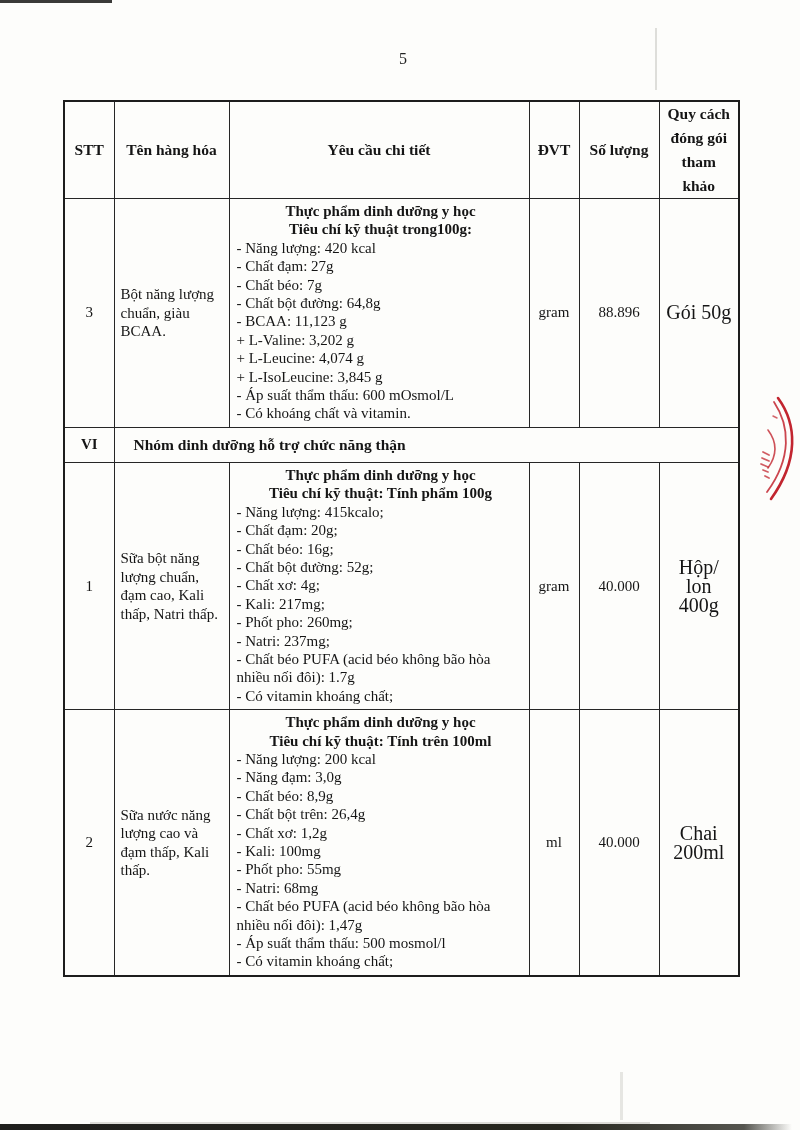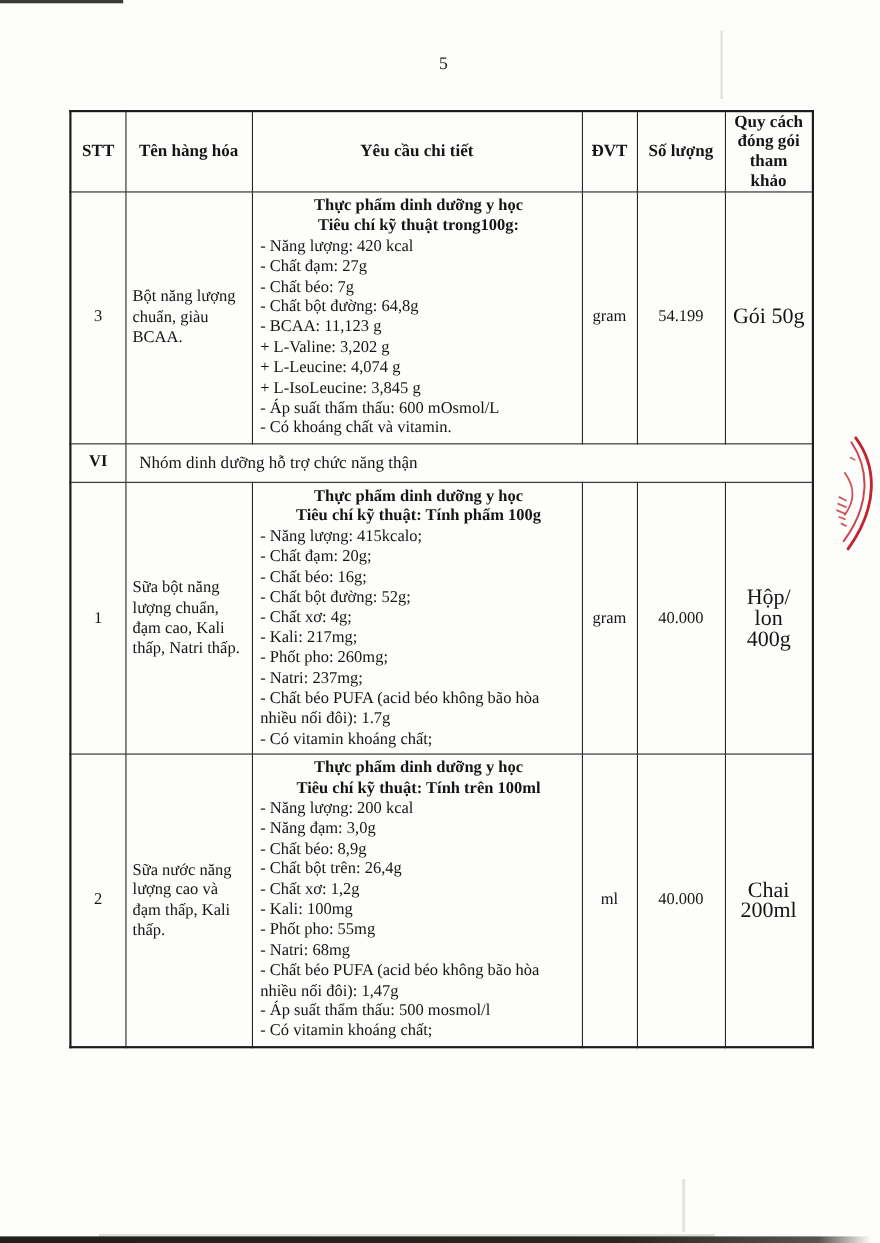--- a/index.html
+++ b/index.html
@@ -16,21 +16,21 @@
   table.goods{
     position:absolute;left:63px;top:100px;width:675px;
     border-collapse:collapse;table-layout:fixed;
     border:2px solid #1d1d1d;
   }
   table.goods th, table.goods td{
     border:1px solid #262626;
   }
   table.goods th{
     font-weight:bold;font-size:15.5px;height:69px;
-    text-align:center;vertical-align:middle;padding:0 2px;line-height:18px;
+    text-align:center;vertical-align:middle;padding:0 2px;line-height:24px;
   }
   th.wrap{white-space:pre-line;}
   td.stt{ text-align:center;vertical-align:middle;font-size:15px; }
   td.name{
     padding:3px 5px 3px 6px;vertical-align:middle;
     font-size:15px;line-height:18.5px;
   }
   td.details{
     padding:3px 4px 4px 7px;vertical-align:top;
     font-size:15px;line-height:18.4px;
@@ -42,22 +42,22 @@
   }
   td.pack{
     text-align:center;vertical-align:middle;font-size:20px;
     white-space:pre-line;line-height:19px;padding:0 6px;
   }
   td.sec-num{
     text-align:center;vertical-align:middle;font-weight:bold;
     font-size:15px;height:32px;
   }
   td.sec-title{
-    vertical-align:middle;font-weight:normal;font-size:15.5px;
-    padding-left:12px;height:32px;margin-left:30px;
+    vertical-align:middle;font-weight:bold;font-size:15.5px;
+    padding-left:19px;height:32px;margin-left:30px;
   }
   
   .corner-bar{
     position:absolute;left:0;top:0;width:112px;height:3px;background:#3a3a38;
   }
   .faint-line-top{
     position:absolute;left:655px;top:28px;width:2px;height:62px;
     background:#dededa;
   }
   .faint-smudge-bottom{
@@ -115,21 +115,21 @@
           <div class="line">- Chất béo: 7g</div>
           <div class="line">- Chất bột đường: 64,8g</div>
           <div class="line">- BCAA: 11,123 g</div>
           <div class="line">+ L-Valine: 3,202 g</div>
           <div class="line">+ L-Leucine: 4,074 g</div>
           <div class="line">+ L-IsoLeucine: 3,845 g</div>
           <div class="line">- Áp suất thẩm thấu: 600 mOsmol/L</div>
           <div class="line">- Có khoáng chất và vitamin.</div>
         </td>
     <td class="dvt">gram</td>
-    <td class="qty">54.199</td>
+    <td class="qty">88.896</td>
     <td class="pack">Gói 50g</td>
   </tr>
 
   <tr>
     <td class="sec-num">VI</td>
     <td class="sec-title" colspan="5">Nhóm dinh dưỡng hỗ trợ chức năng thận</td>
   </tr>
 
   <tr>
     <td class="stt">1</td>

